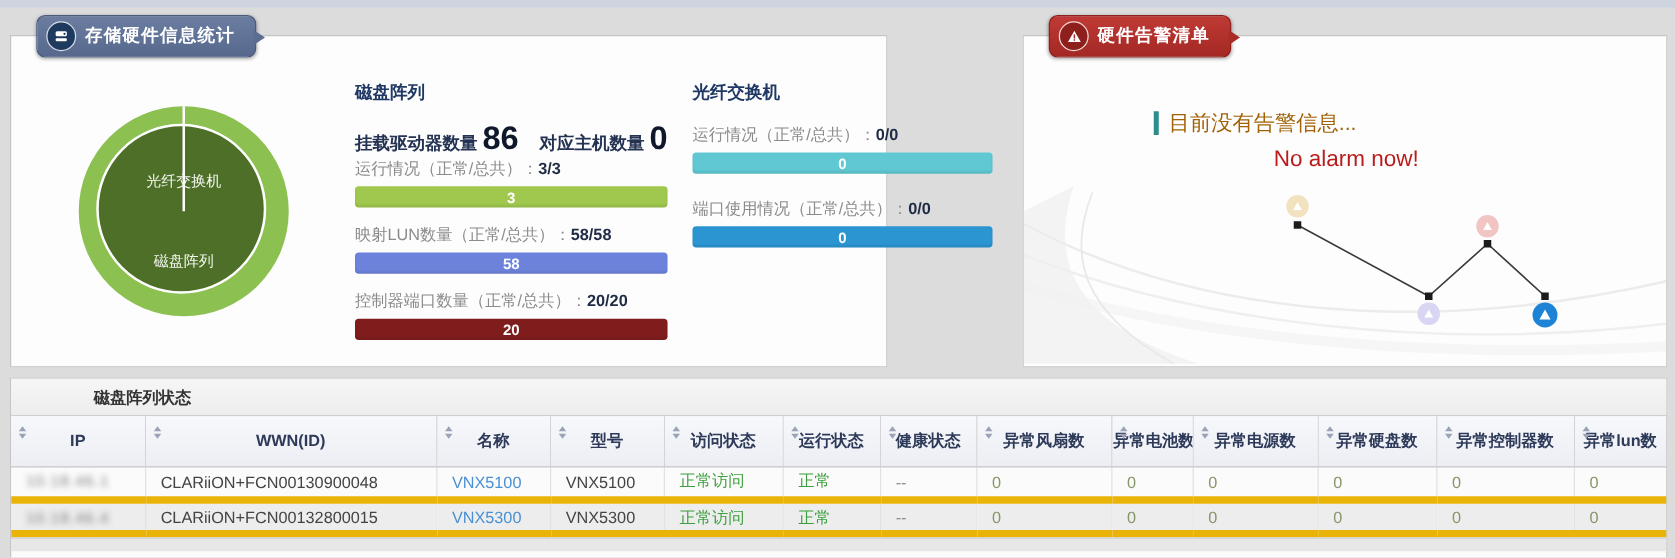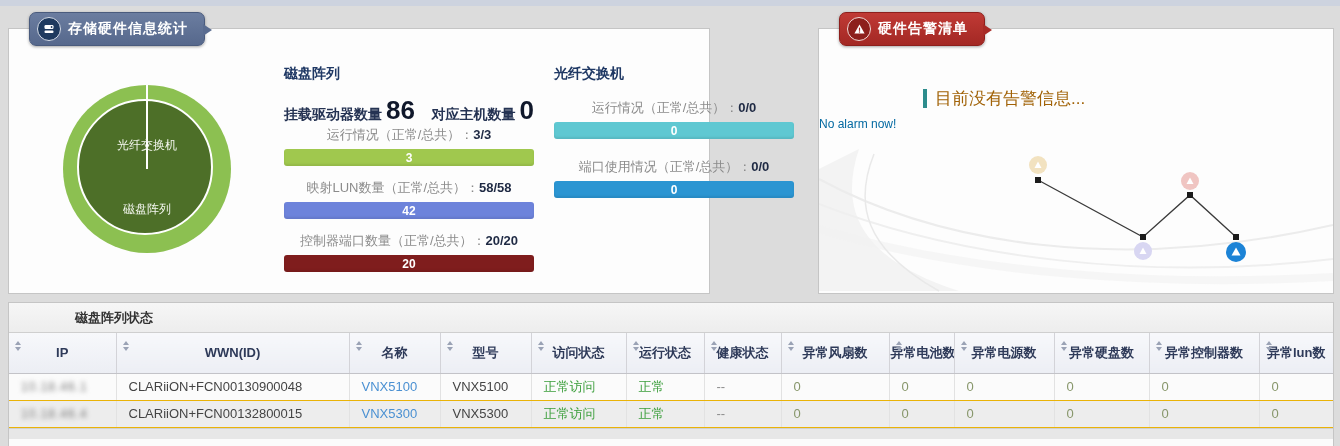--- a/index.html
+++ b/index.html
@@ -45,50 +45,50 @@
   
   .statcol{position:absolute;top:36px;}
   #disk-col{left:275px;width:250px;}
   #fiber-col{left:545px;width:240px;}
   .sec-title{font-size:14px;font-weight:bold;color:#1f3864;margin-bottom:14px;}
   .counters{display:flex;justify-content:space-between;align-items:baseline;margin-bottom:2px;}
   .counter{display:flex;align-items:baseline;gap:4px;}
   .counter .clabel{font-size:14px;font-weight:bold;color:#253353;}
   .counter .cvalue{font-size:26px;font-weight:bold;color:#10182b;line-height:1;}
   .stat{margin-bottom:13px;}
-  .stat .line{display:flex;justify-content:center;align-items:baseline;margin-bottom:5px;}
+  .stat .line{display:flex;justify-content:flex-start;align-items:baseline;margin-bottom:5px;}
   .stat .slabel{font-size:13px;color:#8b8b8b;}
   .stat .ratio{font-size:13px;font-weight:bold;color:#1f2a44;}
   .bar{height:17px;border-radius:3px;color:#fff;font-size:12px;font-weight:bold;
        display:flex;align-items:center;justify-content:center;box-shadow:inset 0 -2px 2px rgba(0,0,0,.08);}
   #fiber-col .stat{margin-bottom:19px;}
   #fiber-col .sec-title{margin-bottom:16px;}
 
   
   .alarm-msg{position:absolute;left:104px;top:58px;display:flex;align-items:center;gap:8px;z-index:2;}
   .alarm-msg .tealbar{width:4px;height:19px;background:#2d8c8c;}
   .alarm-msg .cn{font-size:17px;color:#a16207;}
-  .alarm-en{position:absolute;left:0;top:88px;width:516px;text-align:left;font-size:12px;color:#0369a1;z-index:2;}
+  .alarm-en{position:absolute;left:0;top:88px;width:516px;text-align:center;font-size:18px;color:#b91c1c;z-index:2;}
   .alarm-art{position:absolute;inset:0;}
 
   
   .tp-title{height:29px;line-height:29px;background:linear-gradient(#f6f6f6,#ededed);
     border-bottom:1px solid #cfcfcf;font-size:13px;font-weight:bold;color:#333;padding-left:66px;}
   table{border-collapse:collapse;table-layout:fixed;width:1324px;font-size:13px;}
   th,td{box-sizing:border-box;overflow:hidden;white-space:nowrap;}
   thead th{
     height:40px;background:linear-gradient(#f7f8fb,#eceef4);color:#2e3a59;font-weight:bold;
     border-right:1px solid #d3d3d8;border-bottom:1px solid #c3c3c8;position:relative;text-align:center;
   }
   thead th:last-child{border-right:none;}
   .sort{position:absolute;left:6px;top:8px;display:inline-flex;flex-direction:column;gap:2px;cursor:pointer;}
   .sort i{width:0;height:0;border-left:3px solid transparent;border-right:3px solid transparent;display:block;}
   .sort .up{border-bottom:4px solid #9aa2b5;}
   .sort .down{border-top:4px solid #9aa2b5;}
-  tbody td{height:27px;padding:0 12px;border-right:1px solid #e2e2e2;border-bottom:1px solid #eab308;color:#444;}
+  tbody td{height:27px;padding:0 12px;border-right:1px solid #e2e2e2;border-bottom:6px solid #eab308;color:#444;}
   tbody td:last-child{border-right:none;}
   tbody tr:nth-child(odd){background:#fbfbfb;}
   tbody tr:nth-child(even){background:#ededed;}
   td.ip{color:#777;font-size:12px;filter:blur(2.6px);letter-spacing:1px;}
   td.link a{color:#4a90d2;text-decoration:none;cursor:pointer;}
   td.ok{color:#3d9f3d;}
   td.num{color:#87966a;}
   td.dash{color:#8b8b8b;}
   .table-foot{height:10px;background:#e7e7e7;border-top:1px solid #d0d0d0;}
 </style>
@@ -136,21 +136,21 @@
         <span class="ratio">3/3</span>
       </div>
       <div class="bar" style="background: rgb(160, 200, 78);">3</div>
     </div>
 
     <div class="stat">
       <div class="line">
         <span class="slabel">映射LUN数量（正常/总共）：</span>
         <span class="ratio">58/58</span>
       </div>
-      <div class="bar" style="background: rgb(109, 131, 219);">42</div>
+      <div class="bar" style="background: rgb(109, 131, 219);">58</div>
     </div>
 
     <div class="stat">
       <div class="line">
         <span class="slabel">控制器端口数量（正常/总共）：</span>
         <span class="ratio">20/20</span>
       </div>
       <div class="bar" style="background: #7f1d1d;">20</div>
     </div>
   </div>

